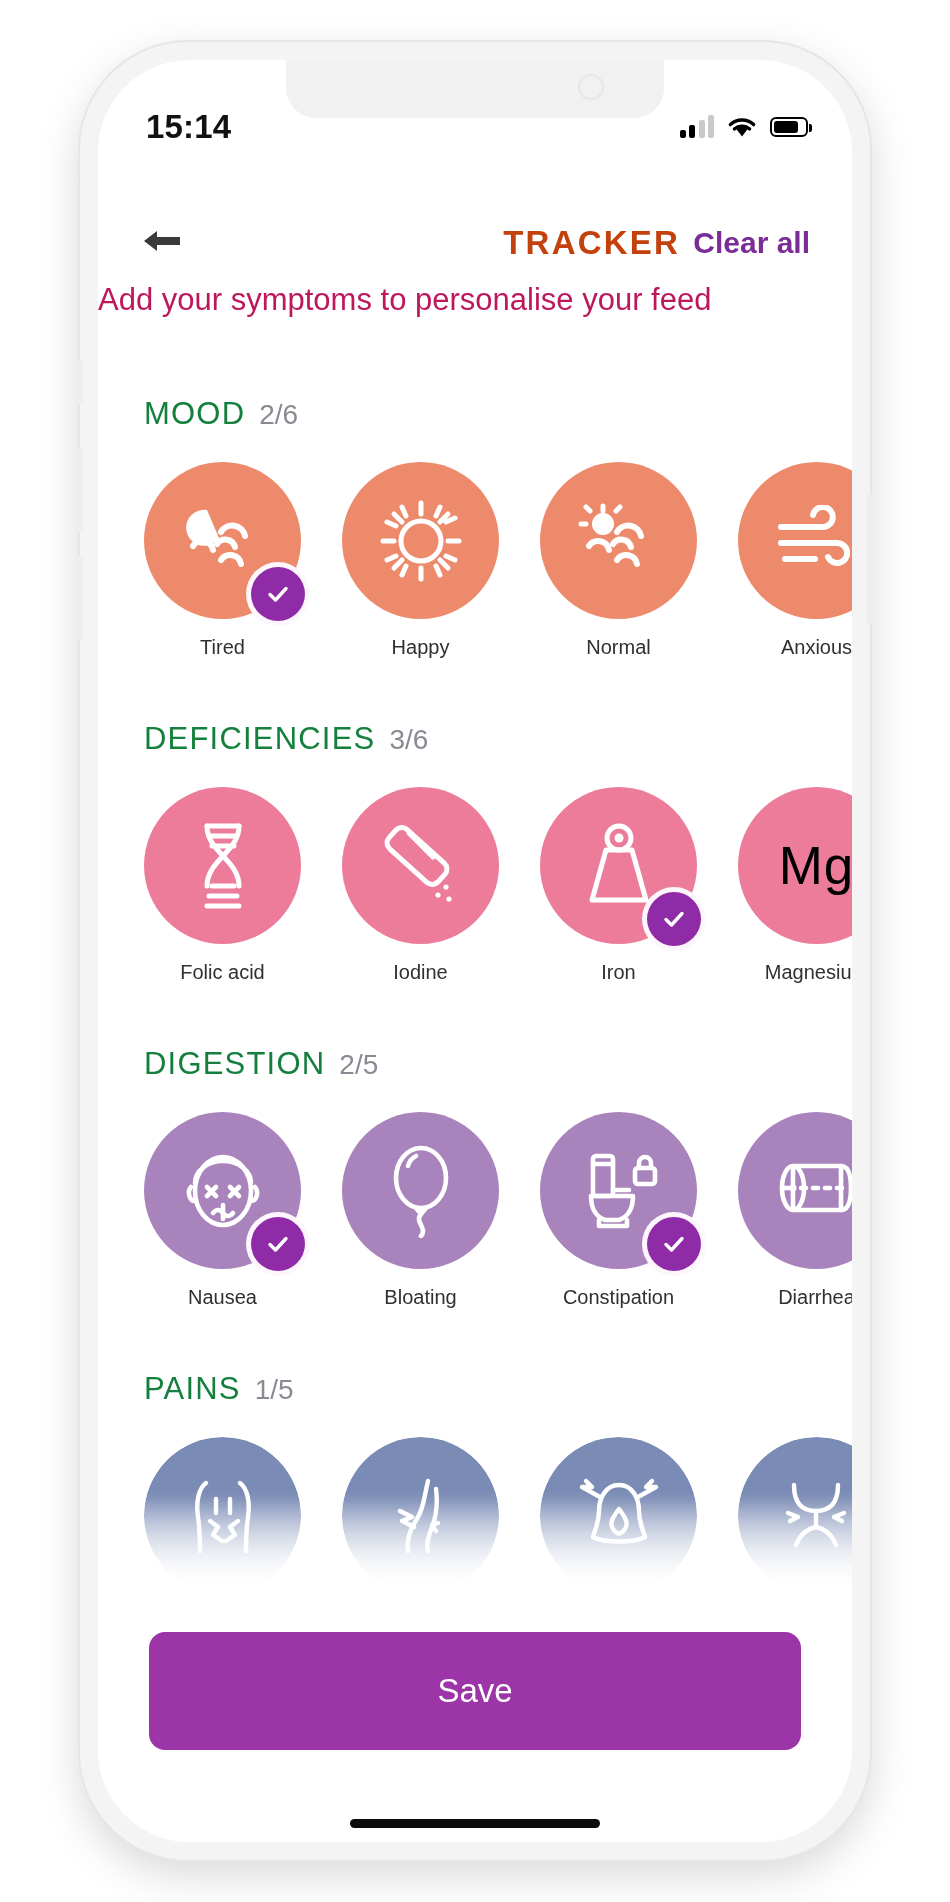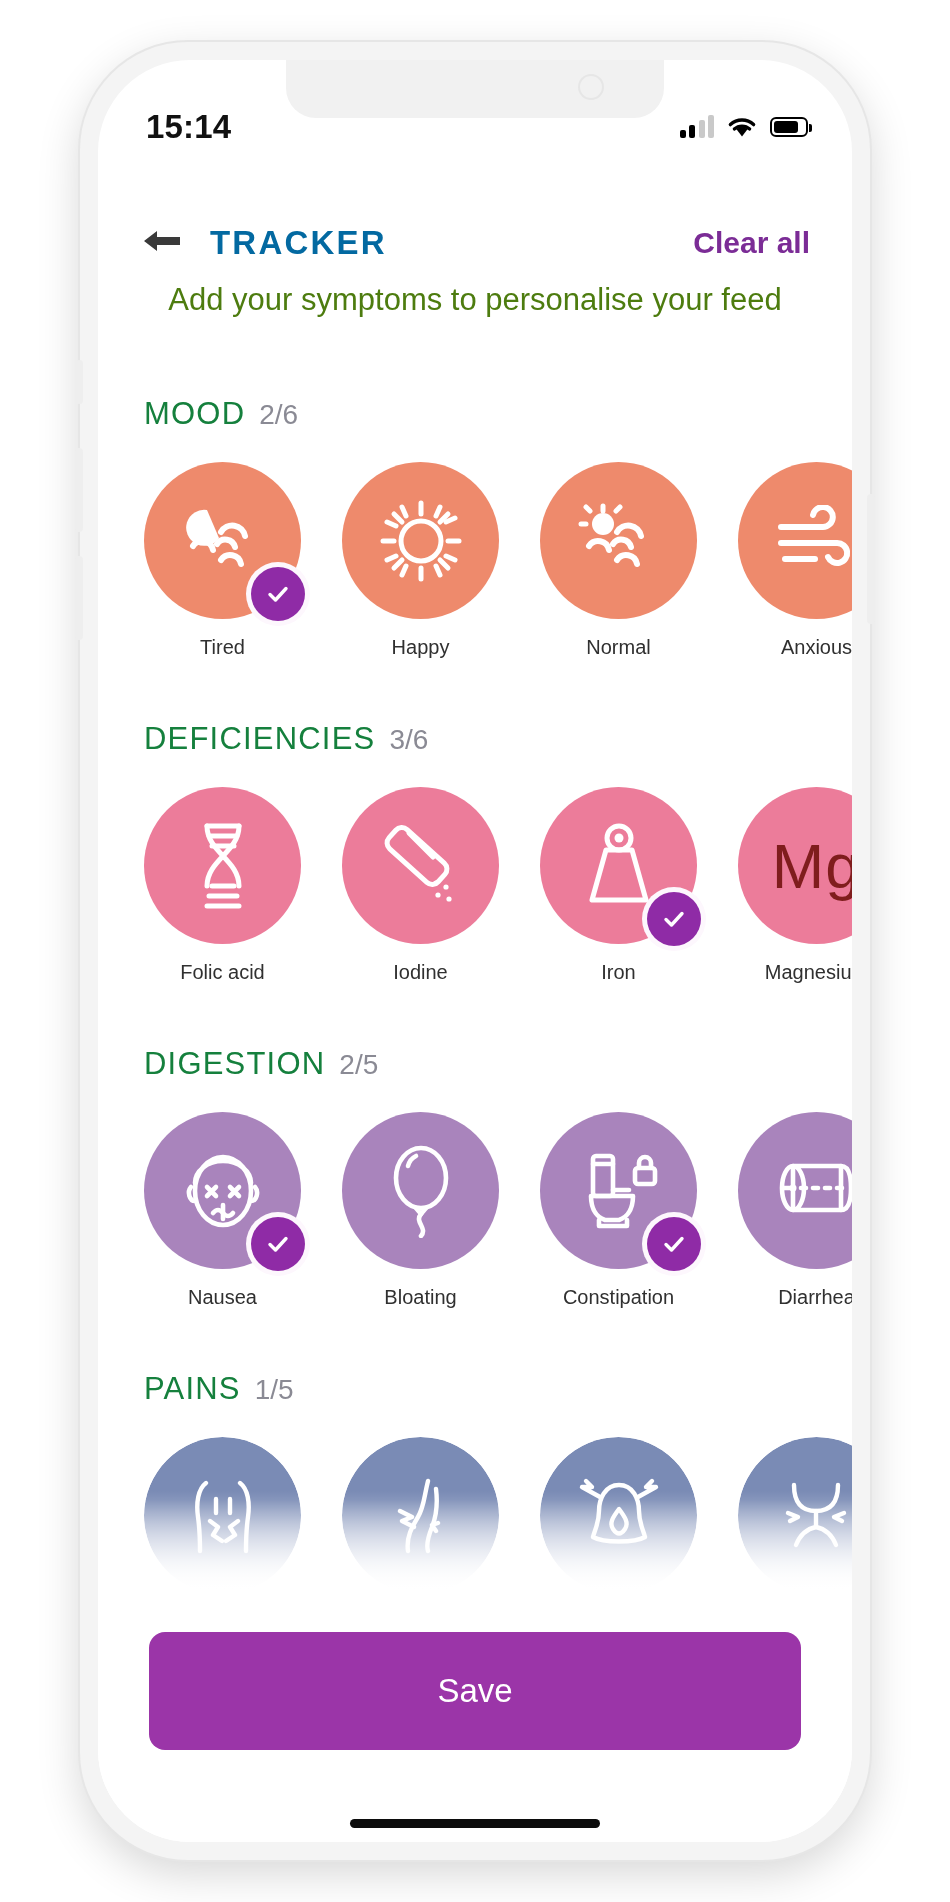--- a/index.html
+++ b/index.html
@@ -82,30 +82,30 @@
   }
 
   
   #nav-bar{
     position:absolute; top:140px; left:0; right:0; height:86px;
     display:flex; align-items:center; padding:0 42px;
     z-index:20;
   }
   #back-btn{ width:70px; display:flex; align-items:center; }
   #page-title{
-    flex:1; text-align:left;
-    font-size:33px; font-weight:700; letter-spacing:2.2px; color:#0369a1;
+    flex:1; text-align:right;
+    font-size:33px; font-weight:700; letter-spacing:2.2px; color:#c2410c;
   }
   #clear-all{
     min-width:130px; text-align:right;
     font-size:30px; font-weight:600; color:#7b2c96;
   }
   #subtitle{
     position:absolute; top:222px; left:0; right:0;
-    text-align:center; font-size:31px; color:#4d7c0f;
+    text-align:left; font-size:31px; color:#be185d;
     z-index:20;
   }
 
   
   #content{
     position:absolute; top:284px; left:0; right:0; bottom:0;
     overflow:hidden;
   }
   .section{ margin-top:62px; }
   .section:first-child{ margin-top:52px; }
@@ -119,21 +119,21 @@
   .row{
     display:flex; gap:41px; padding-left:46px;
   }
   .item{ width:157px; flex:0 0 157px; text-align:center; position:relative; }
   .bubble{
     position:relative; width:157px; height:157px; border-radius:50%;
     display:flex; align-items:center; justify-content:center;
   }
   .bubble svg{ display:block; }
   .mg-text{
-    font-size:63px; color:#7f1d1d; font-weight:400; letter-spacing:1px;
+    font-size:53px; color:#000000; font-weight:400; letter-spacing:1px;
     font-family:"Liberation Sans", sans-serif;
   }
   .check{
     position:absolute; right:-4px; bottom:-2px;
     width:54px; height:54px; border-radius:50%;
     background:#8f2ba6;
     box-shadow:0 0 0 5px #fdf7fd;
     display:flex; align-items:center; justify-content:center;
   }
   .item-label{

